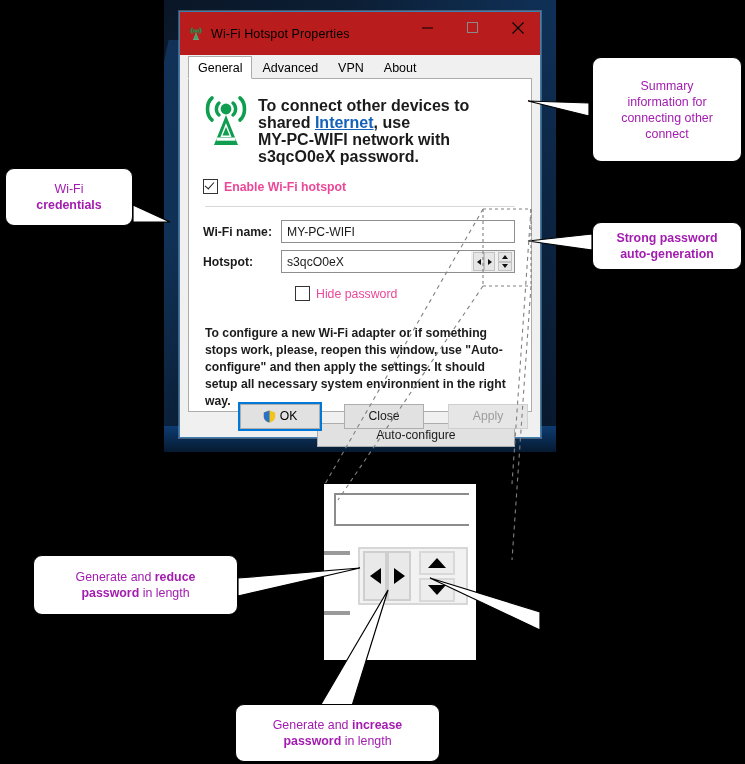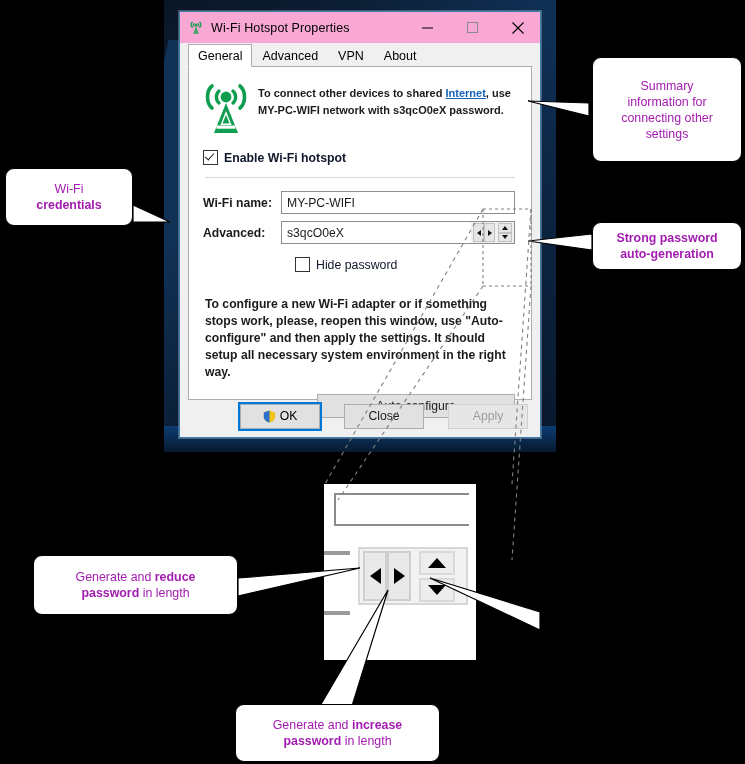--- a/index.html
+++ b/index.html
@@ -36,21 +36,21 @@
 
   
   .window {
     position: absolute; left: 179px; top: 11px; width: 362px; height: 427px;
     background: #f0f0f0;
     border: 1px solid #3c7fb1;
     box-shadow: 0 0 0 1px rgba(255,255,255,.25);
     box-sizing: border-box;
   }
   .titlebar {
-    position: relative; height: 31px; background: #f9a8d4;
+    position: relative; height: 43px; background: #b91c1c;
     display: flex; align-items: center;
   }
   .title-icon { width: 16px; height: 16px; margin-left: 8px; margin-right: 7px; position: relative; }
   .title-text {
     font-size: 12.5px; color: #000; letter-spacing: .1px; white-space: nowrap;
   }
   .win-btns { position: absolute; right: 0; top: 0; display: flex; height: 31px; }
   .win-btn {
     width: 45px; height: 31px; display: flex; align-items: center; justify-content: center;
     color: #000;
@@ -73,38 +73,38 @@
 
   .tabpage {
     margin: 0 8px; background: #ffffff; border: 1px solid #acacac; border-top: none;
     height: 333px; box-sizing: border-box; position: relative;
   }
 
   
   .banner { display: flex; padding: 13px 12px 0 11px; }
   .tower-big { width: 52px; height: 56px; flex: 0 0 52px; }
   .banner-text {
-    font-size: 11px; color: #1b1b1b; line-height: 17px; padding-top: 5px; padding-left: 6px;
+    font-size: 16px; color: #1b1b1b; line-height: 17px; padding-top: 5px; padding-left: 6px;
     font-weight: 600;
   }
   .banner-text .lnk { color: #1461b7; text-decoration: underline; font-weight: 600; }
   .banner-text .nm { font-weight: 700; }
   .banner-text .rg { font-weight: 600; }
 
   
   .cb-row { display: flex; align-items: center; margin: 14px 0 0 14px; }
   .checkbox {
     width: 13px; height: 13px; border: 1px solid #333; background: #fff; position: relative;
     flex: 0 0 13px;
   }
   .checkbox.checked::after {
     content: ""; position: absolute; left: 3px; top: 0px; width: 4px; height: 8px;
     border: solid #1b1b1b; border-width: 0 1.6px 1.6px 0; transform: rotate(42deg);
   }
-  .cb-label { font-size: 12.3px; margin-left: 6px; font-weight: 700; color: #0f172a; }
+  .cb-label { font-size: 12.3px; margin-left: 6px; font-weight: 700; color: #ec4899; }
   .cb-label.reg { font-weight: 400; }
 
   .hr { height: 1px; background: #d8d8d8; margin: 12px 16px 0 16px; }
 
   
   .form { margin-top: 13px; padding-left: 14px; padding-right: 16px; }
   .frow { display: flex; align-items: center; margin-bottom: 7px; }
   .flabel { width: 78px; font-size: 12.2px; color: #1b1b1b; font-weight: 600; }
   .finput {
     flex: 1; height: 23px; border: 1px solid #8e8e8e; background: #fff;
@@ -284,21 +284,21 @@
       </div>
 
       <div class="hr"></div>
 
       <div class="form">
         <div class="frow">
           <div class="flabel">Wi-Fi name:</div>
           <div class="finput">MY-PC-WIFI</div>
         </div>
         <div class="frow">
-          <div class="flabel">Advanced:</div>
+          <div class="flabel">Hotspot:</div>
           <div class="pwd-wrap">
             <div class="pwd-input">s3qcO0eX</div>
             <div class="spin-group">
               <div class="spin-lr">
                 <div class="spin-btn">
                     <div class="tri tri-l"></div>
                   </div>
                 <div class="spin-btn">
                     <div class="tri tri-r"></div>
                   </div>
@@ -384,21 +384,21 @@
     <polygon points="540,612 430,578 540,630" fill="#ffffff" stroke="#000" stroke-width="1.2"></polygon>
 
     <polygon points="320,706 388,590 352,706" fill="#ffffff" stroke="#000" stroke-width="1.2"></polygon>
   </svg>
 
   <div class="callout" style="left:592px; top:57px; width:150px; height:105px;">
     <div>
       <span>Summary</span><br>
       <span>information for</span><br>
       <span>connecting other</span><br>
-      <span>settings</span>
+      <span>connect</span>
     </div>
   </div>
 
   <div class="callout" style="left:592px; top:222px; width:150px; height:48px;">
     <div>
       <b>Strong password</b><br>
       <b>auto-generation</b>
     </div>
   </div>
 

